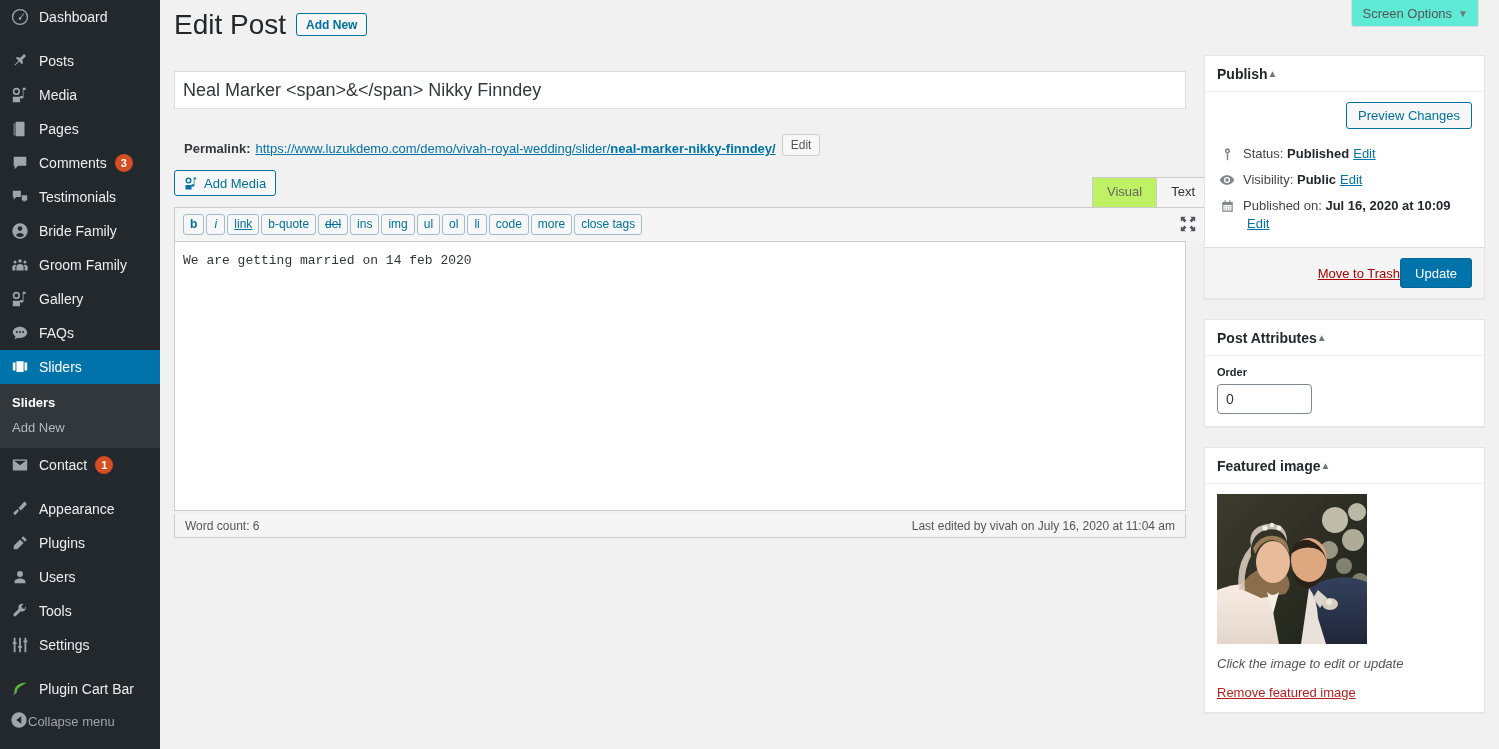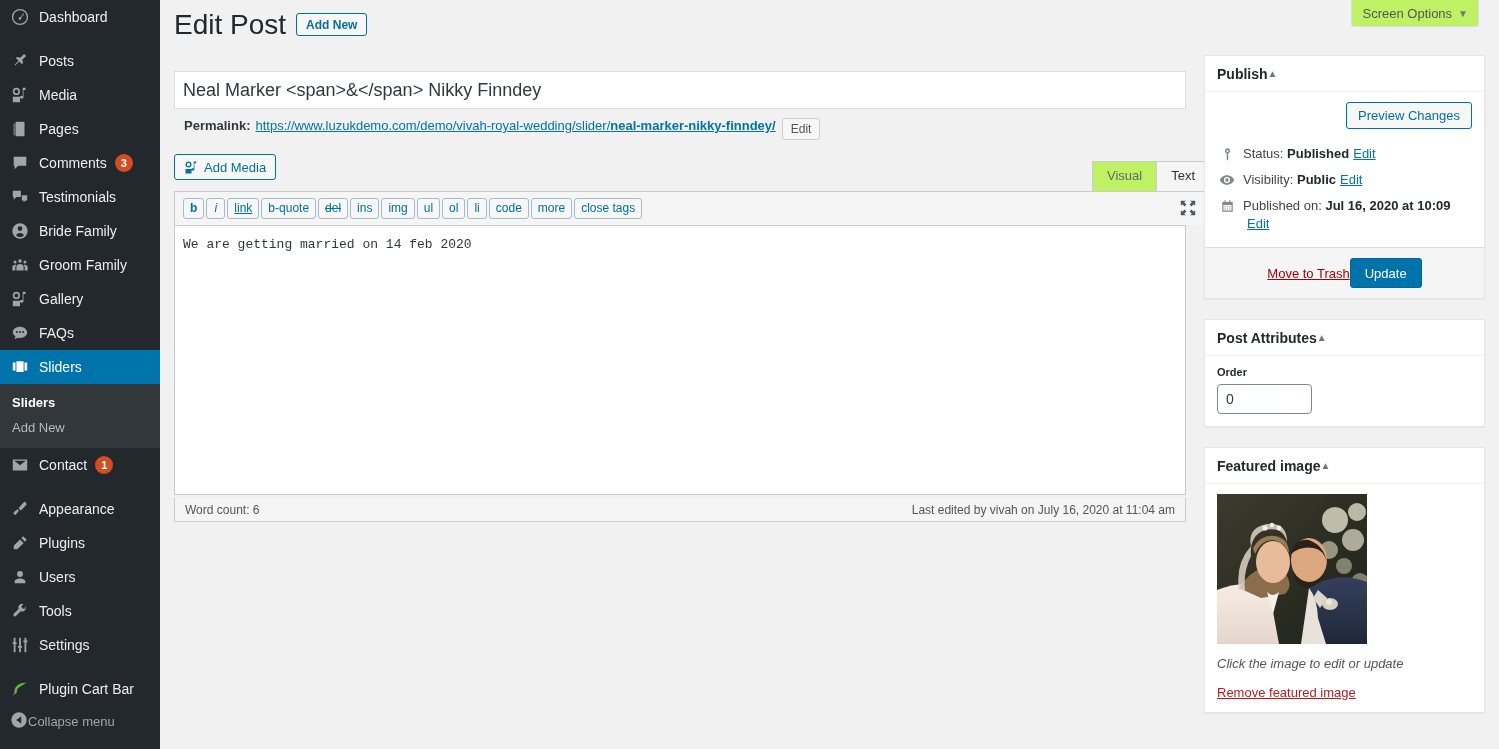--- a/index.html
+++ b/index.html
@@ -83,21 +83,21 @@
     background: #f1f1f1;
     overflow: hidden;
   }
   #screen-options-bar {
     position: absolute; right: 20px; top: 0;
     height: 24px;
   }
   #screen-options-btn {
     display: inline-flex; align-items: center;
     height: 24px; padding: 13px 10px;
-    background: #bef264;
+    background: #5eead4;
     border: 1px solid #ddd;
     border-top: none;
     border-radius: 0 0 3px 3px;
     color: #555;
     font-size: 13px;
     cursor: pointer;
   }
   #screen-options-btn .caret { margin-left: 6px; font-size: 10px; color: #72777c; }
 
   #title-row {
@@ -136,22 +136,22 @@
     border: 1px solid #ddd;
     border-radius: 0;
     box-shadow: 0 0 0 transparent;
     font-family: "Liberation Sans", sans-serif;
     font-size: 18px;
     color: #32373c;
     line-height: 32px;
     outline: none;
   }
   #permalink-row {
-    display: flex; align-items: flex-start;
-    margin-top: 9px;
+    display: flex; align-items: flex-end;
+    margin-top: 25px;
     padding-left: 10px;
     font-size: 13px;
     color: #32373c;
   }
   #permalink-label { font-weight: 600; margin-right: 5px; }
   #permalink-link { color: #0073aa; text-decoration: underline; }
   #permalink-slug { font-weight: 700; color: #0073aa; }
   #edit-slug-btn {
     margin-left: 6px;
     height: 22px; padding: 0 8px;
@@ -311,21 +311,21 @@
   .misc-pub-row .mi-icon {
     width: 20px; height: 18px;
     flex: 0 0 20px;
     margin-right: 6px;
     display: flex; align-items: center; justify-content: center;
   }
   .misc-pub-row .mi-icon svg { fill: #82878c; }
   .misc-pub-row b { font-weight: 700; color: #23282d; }
   .edit-link { color: #0073aa; text-decoration: underline; margin-left: 4px; cursor: pointer; }
   #major-publishing-actions {
-    display: flex; align-items: center; justify-content: center;
+    display: flex; align-items: center; justify-content: flex-end;
     padding: 10px 12px;
     background: #f5f5f5;
     border-top: 1px solid #ddd;
   }
   #delete-link { color: #a00; text-decoration: underline; font-size: 13px; cursor: pointer; }
   #publish-btn {
     display: inline-flex; align-items: center;
     height: 30px; padding: 0 14px;
     background: #0073aa;
     border: 1px solid #006799;

